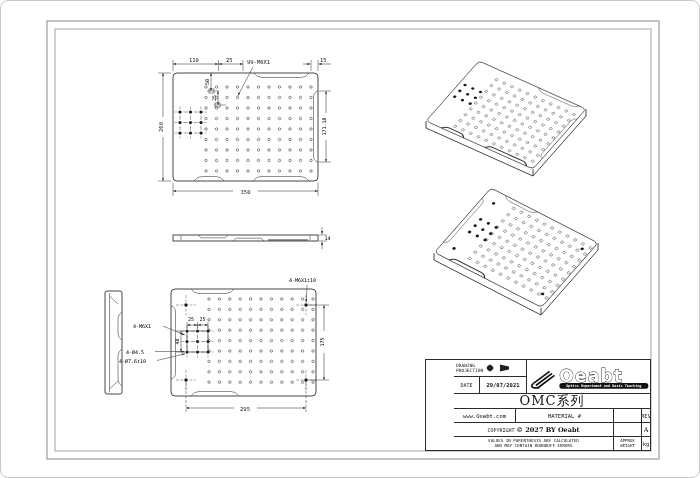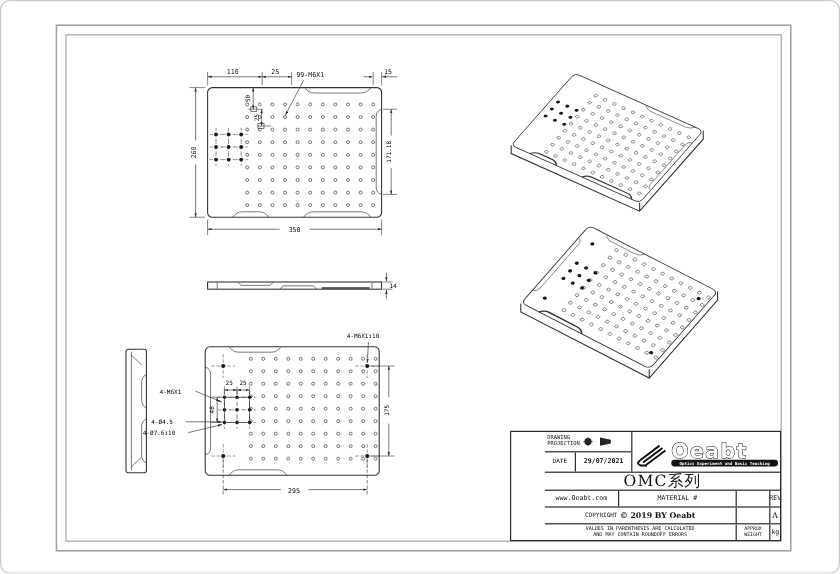--- a/index.html
+++ b/index.html
@@ -710,21 +710,21 @@
   </div>
   <div class="tbrow rowC">
     <div class="tbc t55" style="width:62px">www.Oeabt.com</div>
     <div class="tbc t55" style="width:98px">MATERIAL #</div>
     <div class="tbc" style="width:28px"></div>
     <div class="tbc t55" style="flex:1">REV</div>
   </div>
   <div class="tbrow rowD">
     <div class="tbc" style="width:160px">
       <span class="cpPrefix">COPYRIGHT</span>
-      <span class="cpBold">© 2019 BY Oeabt</span>
+      <span class="cpBold">© 2027 BY Oeabt</span>
     </div>
     <div class="tbc" style="width:28px"></div>
     <div class="tbc revA" style="flex:1">A</div>
   </div>
   <div class="tbrow rowE">
     <div class="tbc t42" style="width:160px;flex-direction:column">
       <div>VALUES IN PARENTHESIS ARE CALCULATED</div>
       <div>AND MAY CONTAIN ROUNDOFF ERRORS</div>
     </div>
     <div class="tbc t40" style="width:28px;flex-direction:column">

